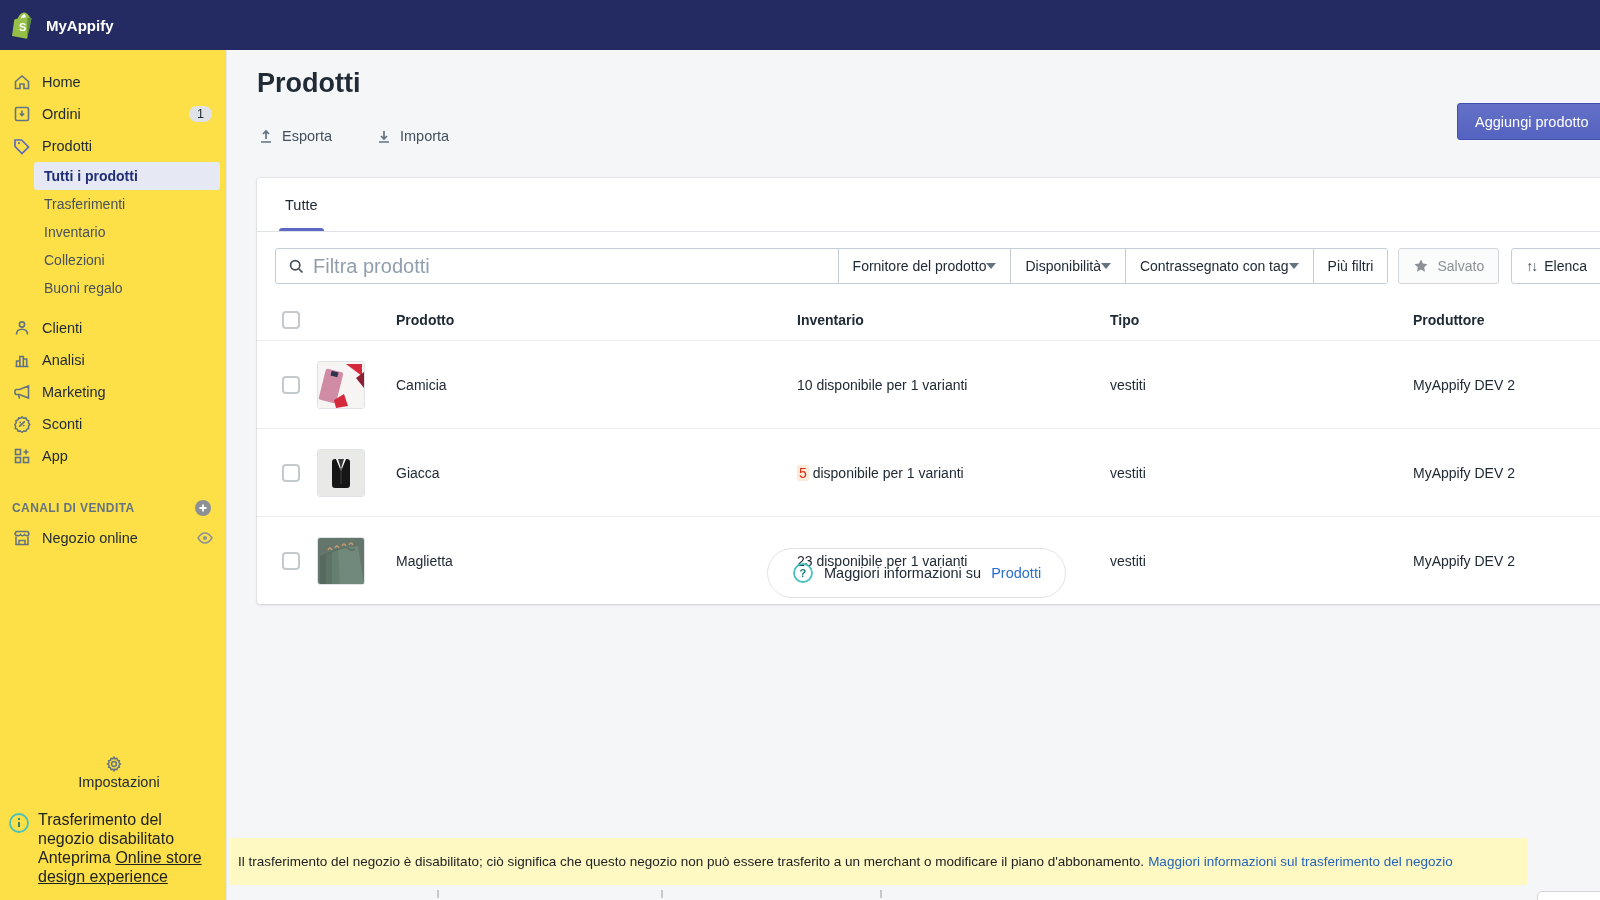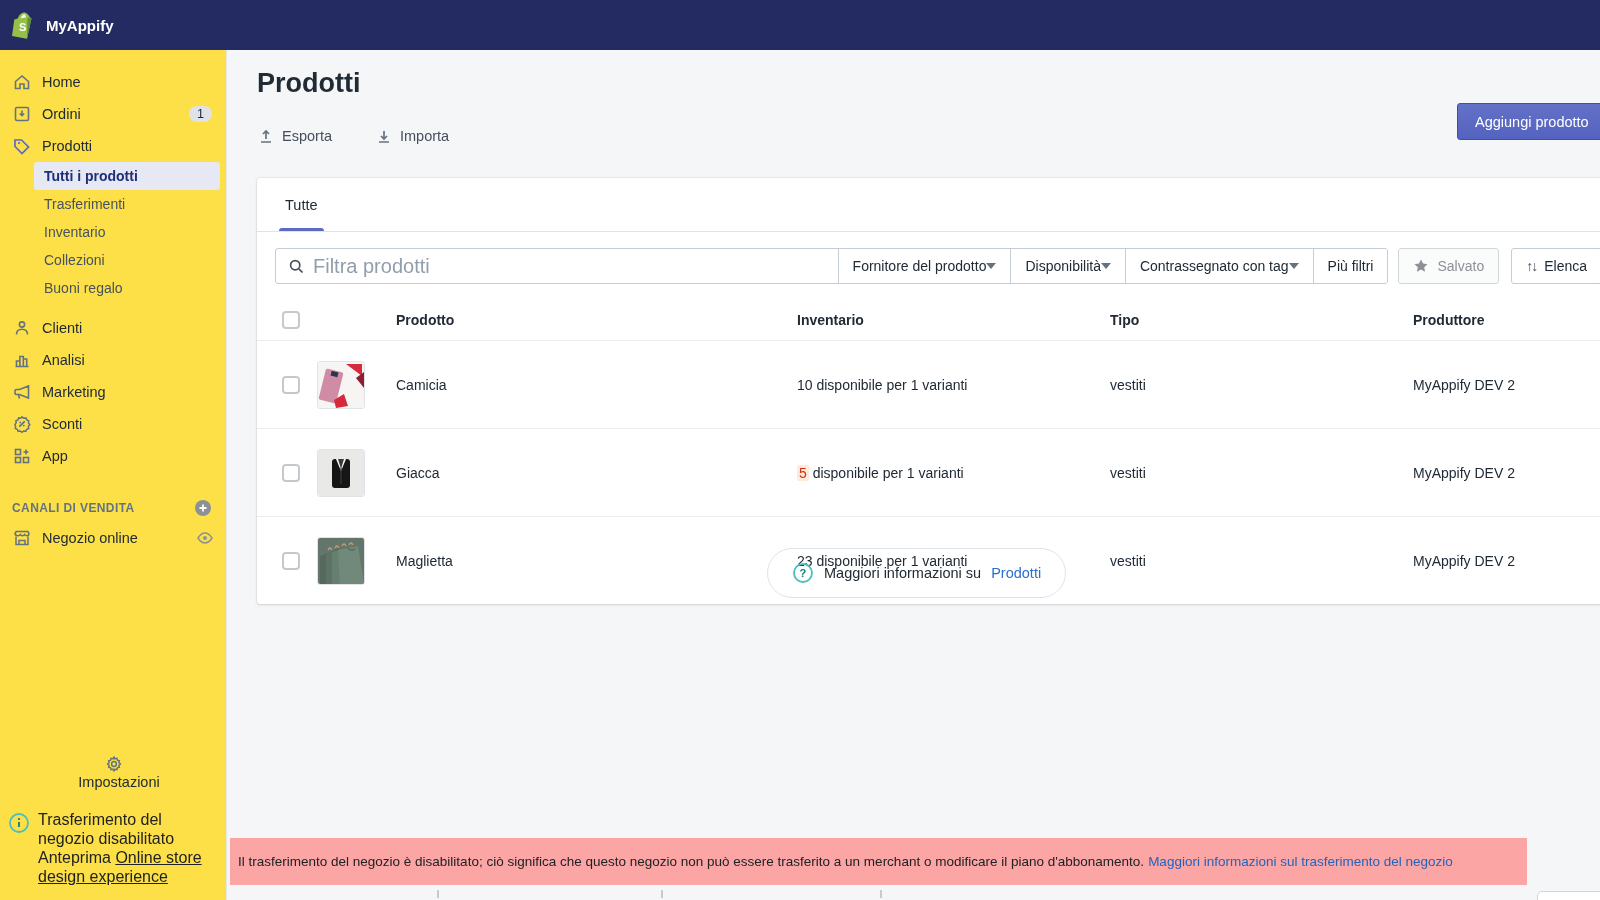--- a/index.html
+++ b/index.html
@@ -72,21 +72,21 @@
     margin-left:25px; cursor:pointer; }
   .thumb { width:48px; height:48px; border:1px solid #dfe3e8; border-radius:3px; overflow:hidden; background:#fff; }
   .pname { font-weight:normal; color:#212b36; cursor:pointer; }
   .qty-low { color:#d72c0d; background:#fcebdb; border-radius:2px; padding:0 2px; }
 
   .footer-help { position:absolute; left:540px; top:498px; height:50px; border:1px solid #dfe3e8;
     border-radius:25px; display:flex; align-items:center; padding:0 24px; gap:10px; font-size:14.5px; color:#212b36; }
   .footer-help a { color:#2c6ecb; text-decoration:none; cursor:pointer; }
 
   
-  .banner { position:absolute; left:230px; top:838px; width:1297px; height:47px; background:#fca5a5;
+  .banner { position:absolute; left:230px; top:838px; width:1297px; height:47px; background:#fef9c3;
     display:flex; align-items:center; padding:0 8px; font-size:13.5px; color:#202223; white-space:nowrap;
     overflow:hidden; z-index:25; }
   .banner a { color:#2463bc; text-decoration:none; cursor:pointer; margin-left:4px; }
 
   .tick { position:absolute; width:2px; height:8px; background:#c6cacd; top:890px; }
   .corner-el { position:absolute; left:1537px; top:891px; width:80px; height:20px; background:#fff;
     border:1px solid #d2d5d8; border-radius:5px; }
 
   svg { display:block; }
 </style>

